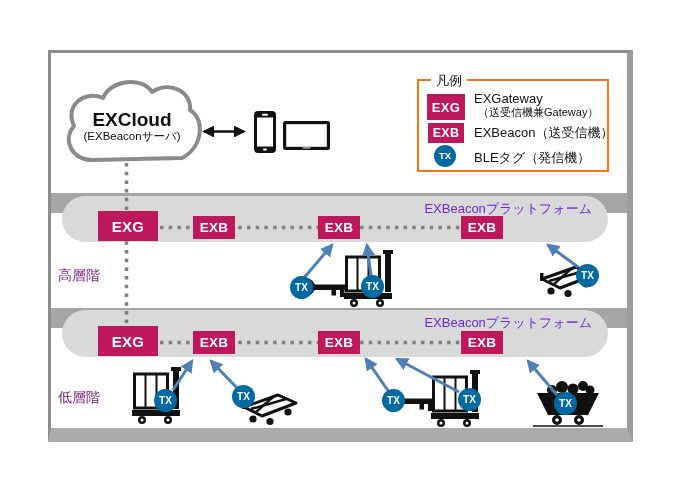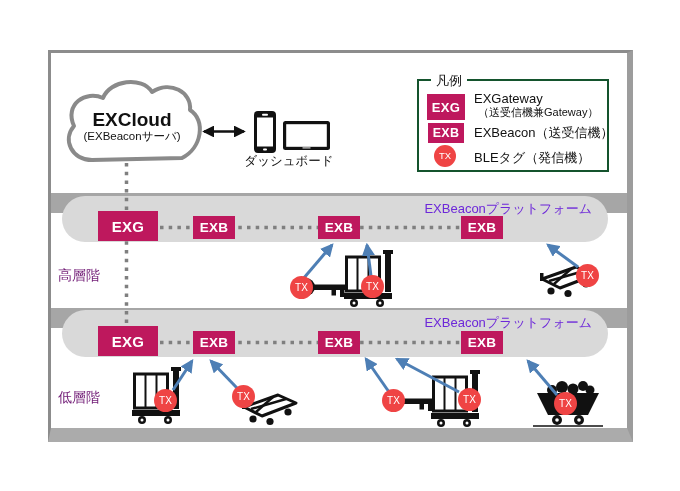--- a/index.html
+++ b/index.html
@@ -8,27 +8,27 @@
   .abs{position:absolute}
   .frame{left:48px;top:50px;width:585px;height:392px;box-sizing:border-box;
          border-top:3px solid #8c8c8c;border-left:3px solid #8c8c8c;
          border-right:6px solid #9c9c9c;border-bottom:14px solid #ababab;background:#fff}
   .slab{left:51px;width:576px;height:20px;background:#a6a6a6}
   .pill{left:62px;width:546px;background:#d9d9d9;border-radius:24px}
   .pill-label{position:absolute;right:16px;top:4px;font-size:13px;color:#6d28d9;white-space:nowrap}
   .badge{display:flex;align-items:center;justify-content:center;color:#fff;font-weight:bold;letter-spacing:.3px}
   .exg{width:60px;height:30px;background:#be185d;font-size:15px}
   .exb{width:42px;height:23px;background:#be185d;font-size:13.5px}
-  .tx{width:23px;height:23px;border-radius:50%;background:#ef4444;color:#fff;font-weight:normal;
+  .tx{width:23px;height:23px;border-radius:50%;background:#0369a1;color:#fff;font-weight:bold;
       font-size:10px;display:flex;align-items:center;justify-content:center;line-height:1}
   .floor-label{font-size:14px;color:#701a75;white-space:nowrap}
   .cloud-title{left:72px;top:109px;width:120px;text-align:center;font-size:19px;font-weight:bold;color:#111}
   .cloud-sub{left:60px;top:129px;width:144px;text-align:center;font-size:11.5px;color:#111;white-space:nowrap}
   .dash-label{left:243px;top:153px;width:92px;text-align:center;font-size:12.5px;color:#111;white-space:nowrap}
-  .legend{left:417px;top:79px;width:188px;height:89px;border:2px solid #14532d;background:#fff}
+  .legend{left:417px;top:79px;width:188px;height:89px;border:2px solid #f97316;background:#fff}
   .legend .lg-title{position:absolute;left:12px;top:-9px;background:#fff;padding:0 5px;font-size:13px;color:#111}
   .legend .lg-badge-exg{position:absolute;left:8px;top:13px;width:38px;height:26px;font-size:13px}
   .legend .lg-badge-exb{position:absolute;left:9px;top:42px;width:36px;height:20px;font-size:12.5px}
   .legend .lg-tx{position:absolute;left:15px;top:64px;width:22px;height:22px;font-size:9.5px}
   .lg-text{position:absolute;font-size:13px;color:#111;white-space:nowrap}
   .lg-sub{position:absolute;font-size:11px;color:#111;white-space:nowrap}
   svg.overlay{position:absolute;left:0;top:0}
 </style>
 </head>
 <body>
@@ -146,21 +146,20 @@
       <line x1="237" y1="388" x2="211" y2="361" marker-end="url(#arrow-blue)"></line>
       <line x1="389" y1="392" x2="366" y2="359" marker-end="url(#arrow-blue)"></line>
       <line x1="459" y1="392" x2="397" y2="359" marker-end="url(#arrow-blue)"></line>
       <line x1="557" y1="395" x2="528" y2="361" marker-end="url(#arrow-blue)"></line>
     </g>
   </svg>
 
   <div class="abs cloud-sub">(EXBeaconサーバ)</div>
   <div class="abs cloud-title">EXCloud</div>
 
-  <div class="abs dash-label">ダッシュボード</div>
 
   <div class="abs legend">
     <span class="lg-title">凡例</span>
     <div class="badge exg lg-badge-exg">EXG</div>
     <span class="lg-text" style="left:55px;top:10px">EXGateway</span>
     <span class="lg-sub" style="left:59px;top:24px">（送受信機兼Gateway）</span>
     <div class="badge exb lg-badge-exb">EXB</div>
     <span class="lg-text" style="left:55px;top:43px">EXBeacon（送受信機）</span>
     <div class="tx lg-tx">TX</div>
     <span class="lg-text" style="left:55px;top:68px">BLEタグ（発信機）</span>

